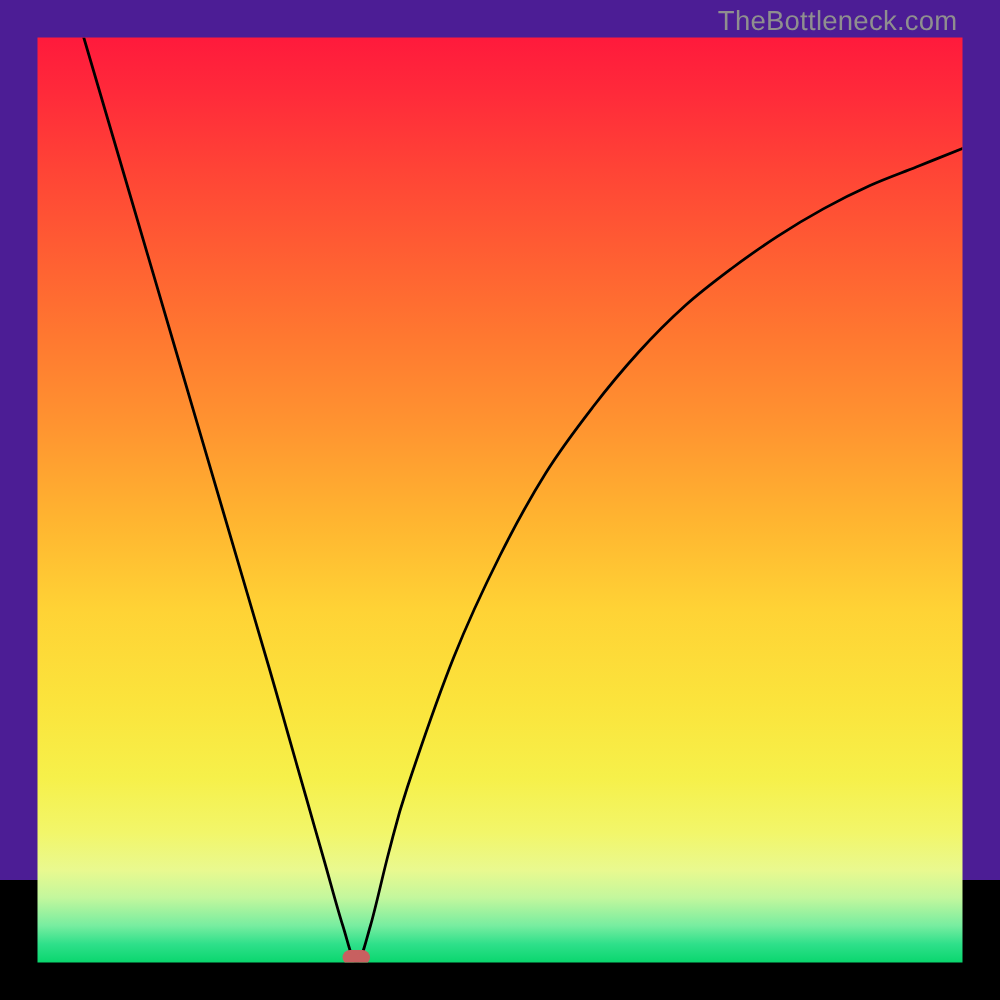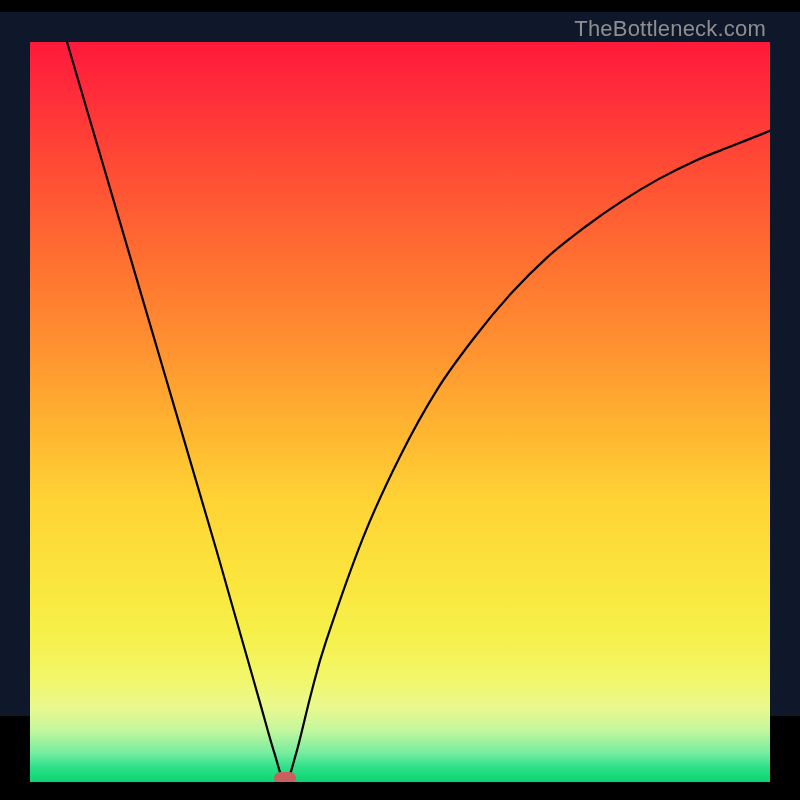--- a/index.html
+++ b/index.html
@@ -6,25 +6,25 @@
     margin: 0;
     padding: 0;
     width: 800px;
     height: 800px;
     overflow: hidden;
     background: #000;
     font-family: Arial, Helvetica, sans-serif;
   }
   .frame {
     position: absolute;
-    top: 12px;
+    top: 0;
     left: 0;
     width: 800px;
     height: 704px;
-    background: #0f172a;
+    background: #4c1d95;
   }
   .plot {
     position: absolute;
     top: 30px;
     left: 30px;
     width: 740px;
     height: 740px;
     background: linear-gradient(to bottom,
       #ff1a3c 0%,
       #ff2a3a 6%,

